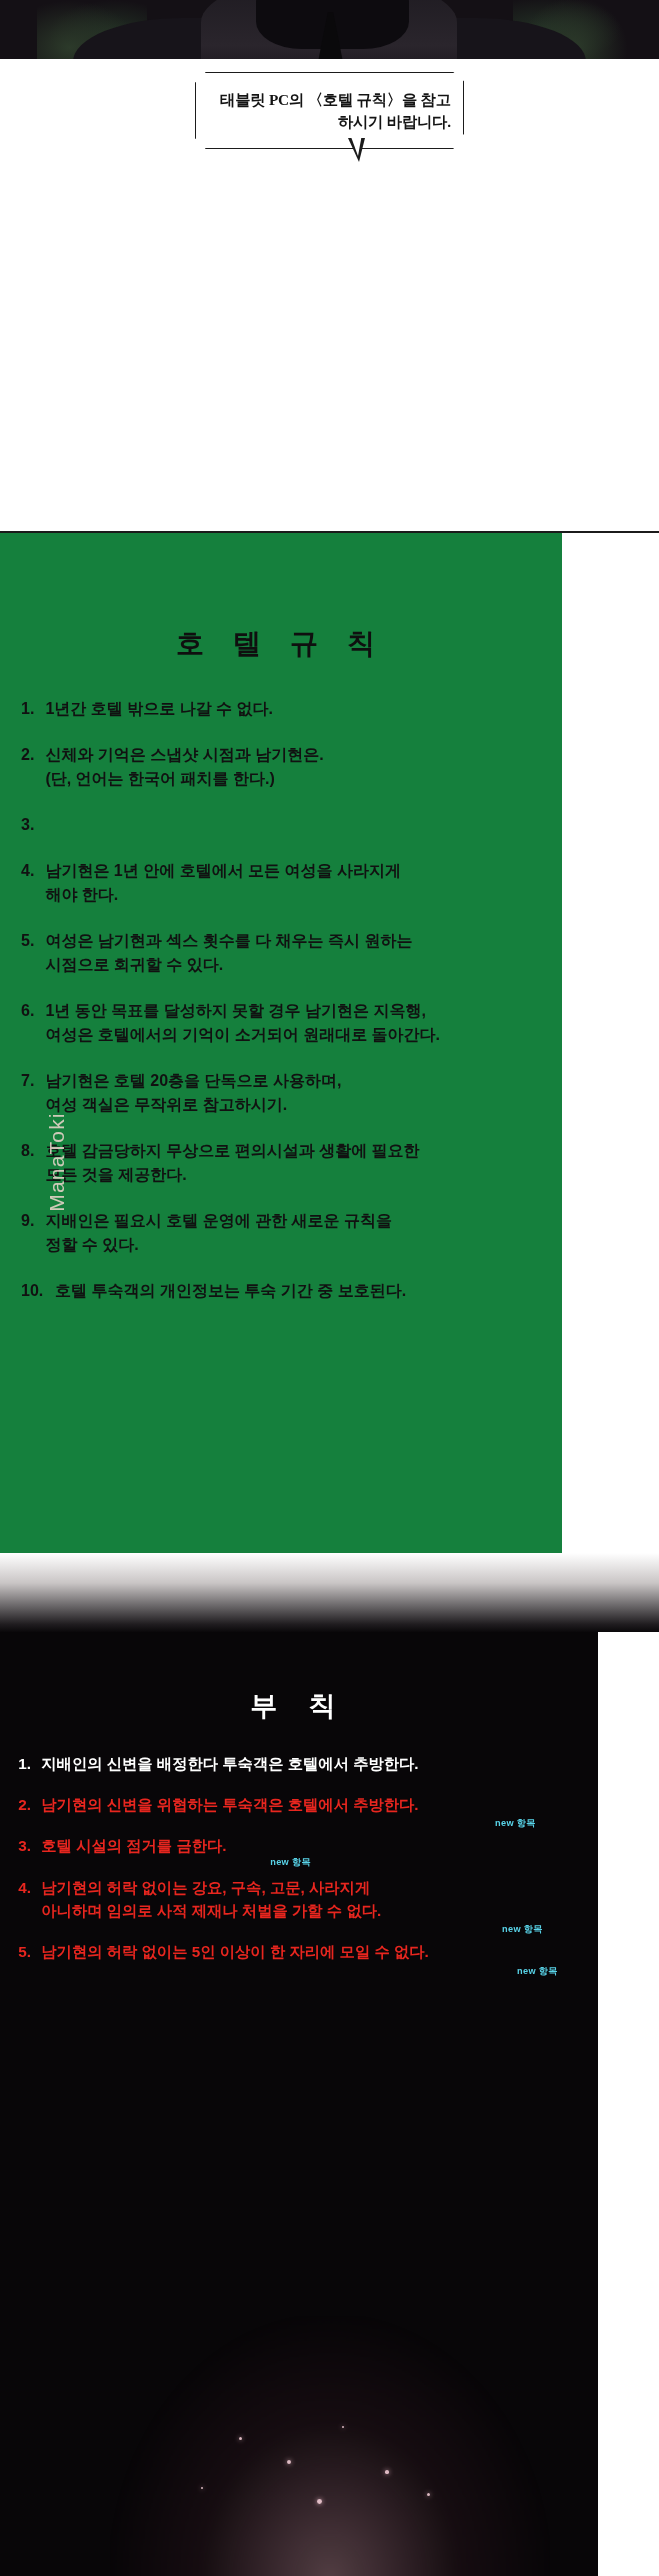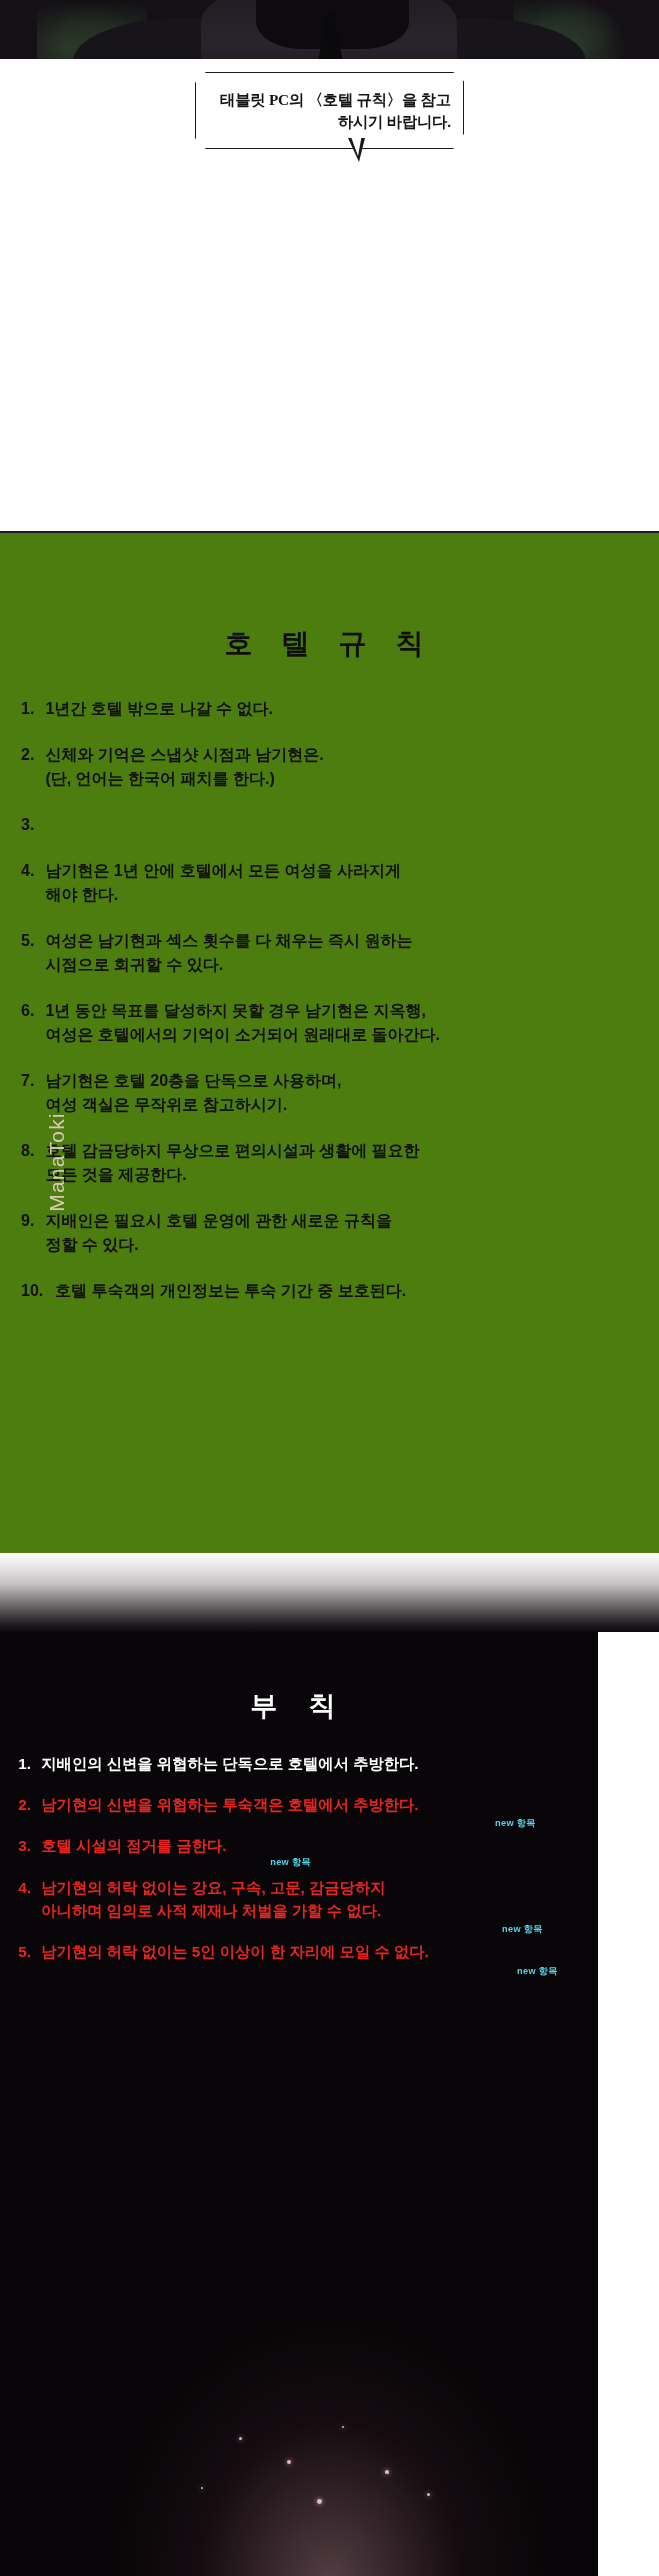--- a/index.html
+++ b/index.html
@@ -137,23 +137,23 @@
     left: 0;
     width: 659px;
     height: 1.8px;
     background: #1b1b1b;
   }
 
   
   .rules-section {
     position: absolute;
     left: 0; top: 533px;
-    width: 659px;
+    width: 562px;
     height: 1020px;
-    background: #4d7c0f;
+    background: #15803d;
   }
   .rules-title {
     text-align: center;
     font-family: "Liberation Serif", serif;
     font-size: 28px;
     font-weight: 700;
     letter-spacing: 11px;
     color: #0f0f0f;
     padding-top: 92px;
   }
@@ -372,38 +372,38 @@
   <div class="fade-to-dark"></div>
 
   <div class="dark-section">
 
     <div class="appendix-title">부 칙</div>
 
     <div class="appendix-list">
 
       <div class="arule">
         <div class="arule-num c-white">1.</div>
-        <div class="arule-text c-white">지배인의 신변을 위협하는 단독으로 호텔에서 추방한다.</div>
+        <div class="arule-text c-white">지배인의 신변을 배정한다 투숙객은 호텔에서 추방한다.</div>
       </div>
 
       <div class="arule">
         <div class="arule-num c-red">2.</div>
         <div class="arule-text c-red">남기현의 신변을 위협하는 투숙객은 호텔에서 추방한다.</div>
         <div class="new-badge" style="right: 44px; top: 23px;">new 항목</div>
       </div>
 
       <div class="arule">
         <div class="arule-num c-red">3.</div>
         <div class="arule-text c-red">호텔 시설의 점거를 금한다.</div>
         <div class="new-badge" style="left: 252px; top: 21px;">new 항목</div>
       </div>
 
       <div class="arule">
         <div class="arule-num c-red">4.</div>
-        <div class="arule-text c-red">남기현의 허락 없이는 강요, 구속, 고문, 감금당하지
+        <div class="arule-text c-red">남기현의 허락 없이는 강요, 구속, 고문, 사라지게
 아니하며 임의로 사적 제재나 처벌을 가할 수 없다.</div>
         <div class="new-badge" style="right: 37px; top: 46px;">new 항목</div>
       </div>
 
       <div class="arule">
         <div class="arule-num c-red">5.</div>
         <div class="arule-text c-red">남기현의 허락 없이는 5인 이상이 한 자리에 모일 수 없다.</div>
         <div class="new-badge" style="right: 22px; top: 24.4px;">new 항목</div>
       </div>
 

